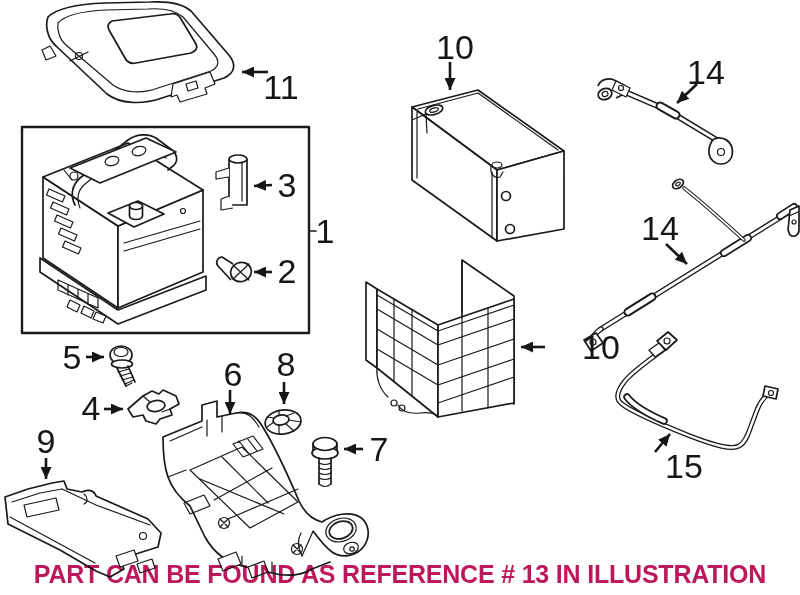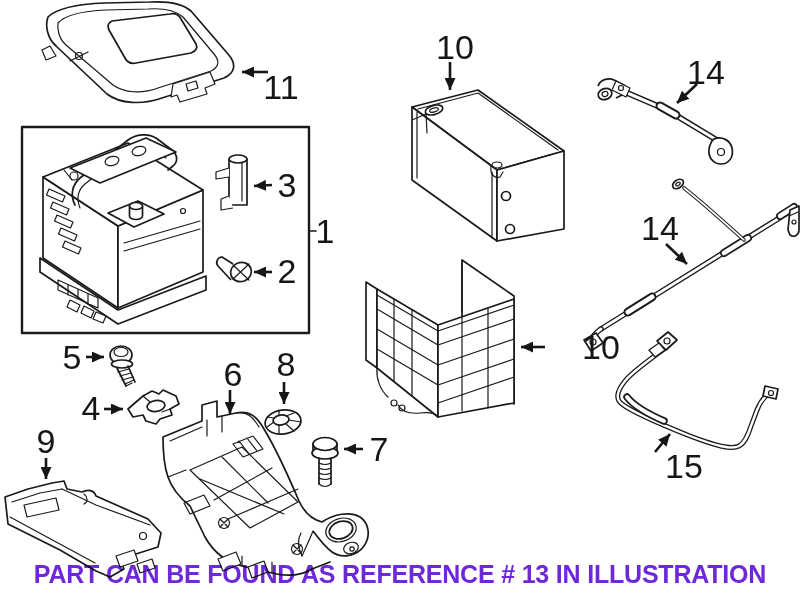--- a/index.html
+++ b/index.html
@@ -9,21 +9,21 @@
   .ln{fill:none;stroke:#1a1a1a;stroke-width:1.7;stroke-linecap:round;stroke-linejoin:round;}
   .fw{fill:#ffffff;stroke:#1a1a1a;stroke-width:1.7;stroke-linejoin:round;}
   .thin{stroke-width:1.2;}
   .thk{stroke-width:2.4;}
   .arrow{fill:none;stroke:#161616;stroke-width:2.6;}
   .tubeb{fill:none;stroke:#1a1a1a;stroke-linecap:round;}
   .tubew{fill:none;stroke:#ffffff;stroke-linecap:round;}
   .callout{position:absolute;z-index:3;transform:translate(-50%,-50%);
            font-size:34px;color:#161616;line-height:1;user-select:none;}
   .note{position:absolute;z-index:4;left:0;right:0;top:560px;text-align:center;
-        font-weight:bold;font-size:25px;letter-spacing:-0.2px;color:#6d28d9;
+        font-weight:bold;font-size:25px;letter-spacing:-0.2px;color:#be185d;
         mix-blend-mode:multiply;white-space:nowrap;}
 </style>
 </head>
 <body>
 
 <div class="stage">
 
   <svg class="art" width="800" height="595" viewBox="0 0 800 595">
     <defs>
       <marker id="ah" markerUnits="userSpaceOnUse" markerWidth="13" markerHeight="11" refX="12" refY="5.5" orient="auto">

